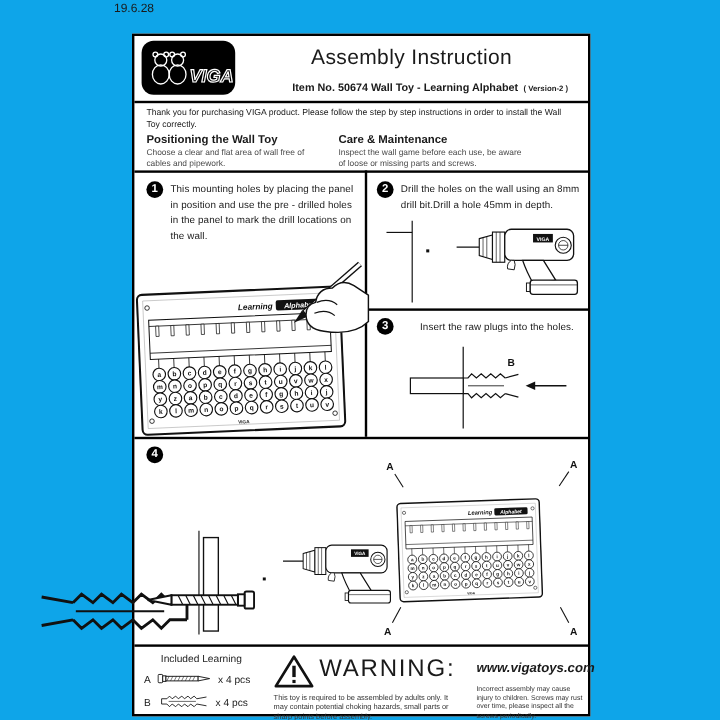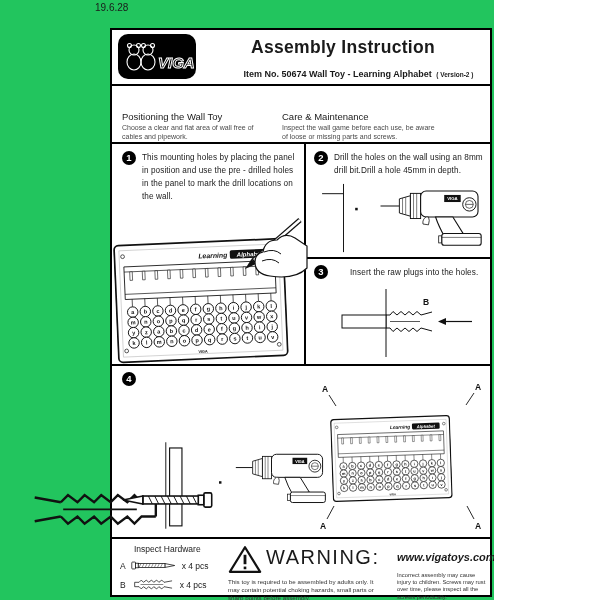--- a/index.html
+++ b/index.html
@@ -1,22 +1,22 @@
 <!DOCTYPE html>
 <html><head>
 <meta charset="utf-8">
 <style>
   html,body{margin:0;padding:0;background:#fff;}
-  #stage{position:relative;width:494px;height:600px;background:#22c55e;font-family:"Liberation Sans","DejaVu Sans",sans-serif;color:#1a1a1a;overflow:hidden;}
+  #stage{position:relative;width:600px;height:600px;background:#0ea5e9;font-family:"Liberation Sans","DejaVu Sans",sans-serif;color:#1a1a1a;overflow:hidden;}
   .abs{position:absolute;}
   #main-box{position:absolute;left:110px;top:28px;width:378px;height:565px;border:2.5px solid #000;background:#fff;}
   .divider{position:absolute;background:#000;}
   .badge{width:14px;height:14px;border-radius:50%;background:#000;color:#fff;font-size:9.5px;font-weight:bold;display:flex;align-items:center;justify-content:center;line-height:1;}
   .step-text{font-size:8.2px;line-height:13px;letter-spacing:.1px;}
-  .sec-title{font-weight:normal;font-size:9.5px;}
+  .sec-title{font-weight:bold;font-size:9.5px;}
   .sec-body{font-size:7px;line-height:1.3;color:#4a4a4a;}
   .small-print{font-size:6.2px;line-height:1.25;color:#333;}
   svg{overflow:visible;}
   .ln{stroke:#111;fill:none;}
   .shape{stroke:#111;fill:#fff;}
   .disc{fill:#fff;stroke:#111;stroke-width:1.1;}
   .disc-letter{font:bold 6.5px "Liberation Sans",sans-serif;text-anchor:middle;fill:#111;}
   .svg-label{font:bold 8.5px "Liberation Sans",sans-serif;fill:#111;text-anchor:middle;}
 </style>
 </head>
@@ -227,28 +227,29 @@
               <circle cx="20.5" cy="11.5" r="2"></circle>
             <ellipse cx="16" cy="28" rx="7" ry="8"></ellipse>
             <circle cx="30" cy="16" r="5"></circle>
               <circle cx="25.5" cy="11.5" r="2"></circle>
               <circle cx="34.5" cy="11.5" r="2"></circle>
             <ellipse cx="30" cy="28" rx="7" ry="8"></ellipse>
           </g>
           <text x="40" y="34" font-size="15" font-weight="bold" font-style="italic" fill="#000" stroke="#fff" stroke-width="1">VIGA</text>
         </svg>
       </div>
-      <div class="abs" style="left:84px;top:7px;width:294px;text-align:center;font-size:17.5px;font-weight:bold;letter-spacing:.3px;">Assembly Instruction</div>
+      <div class="abs" style="left:84px;top:7px;width:294px;text-align:center;font-size:17.5px;font-weight:normal;letter-spacing:.3px;">Assembly Instruction</div>
       <div class="abs" style="left:84px;top:33px;width:294px;text-align:center;font-weight:bold;">
         <span style="font-size:9px;margin-left:31px;">Item No. 50674  Wall Toy - Learning Alphabet</span>
         <span style="font-size:6.5px;">( Version-2 )</span>
       </div>
     </div>
 
     <div class="abs" style="left:0;top:56px;width:378px;height:56px;">
+      <div class="abs" style="left:10px;top:3px;width:358px;font-size:7.2px;line-height:1.35;">Thank you for purchasing VIGA product. Please follow the step by step instructions in order to install the Wall Toy correctly.</div>
       <div class="abs sec-title" style="left:10px;top:25px;">Positioning the Wall Toy</div>
       <div class="abs sec-body" style="left:10px;top:37px;width:145px;">Choose a clear and flat area of wall free of cables and pipework.</div>
       <div class="abs sec-title" style="left:170px;top:25px;">Care &amp; Maintenance</div>
       <div class="abs sec-body" style="left:170px;top:37px;width:155px;">Inspect the wall game before each use, be aware of loose or missing parts and screws.</div>
     </div>
 
     <div class="abs" style="left:0;top:112px;width:192px;height:222px;">
       <div class="badge abs" style="left:10px;top:9px;">1</div>
       <div class="abs step-text" style="left:30px;top:9px;width:158px;">This mounting holes by placing the panel in position and use the pre - drilled holes in the panel to mark the drill locations on the wall.</div>
       <svg class="abs" style="left:0;top:74px;" width="195" height="146" viewBox="0 0 195 146">
@@ -329,21 +330,21 @@
           <line x1="159" y1="15" x2="151" y2="27" class="ln" stroke-width="0.9"></line>
           <text x="8" y="151" class="svg-label">A</text>
           <line x1="12" y1="141" x2="19" y2="128" class="ln" stroke-width="0.9"></line>
           <text x="163" y="151" class="svg-label">A</text>
           <line x1="159" y1="141" x2="152" y2="128" class="ln" stroke-width="0.9"></line>
         </g>
       </svg>
     </div>
 
     <div class="abs" style="left:0;top:509px;width:378px;height:56px;">
-      <div class="abs" style="left:22px;top:5px;font-size:8.5px;color:#222;">Inspect Hardware</div>
+      <div class="abs" style="left:22px;top:5px;font-size:8.5px;color:#222;">Included Learning</div>
       <div class="abs" style="left:8px;top:20px;display:flex;align-items:center;gap:5px;">
         <span style="font-size:8.5px;">A</span>
         <svg width="46" height="13" viewBox="0 0 60 16">
             <use href="#sym-screw"></use>
           </svg>
         <span style="font-size:8.5px;">x 4 pcs</span>
       </div>
       <div class="abs" style="left:8px;top:38px;display:flex;align-items:center;gap:5px;">
         <span style="font-size:8.5px;">B</span>
         <svg width="44" height="15" viewBox="0 0 60 20">

